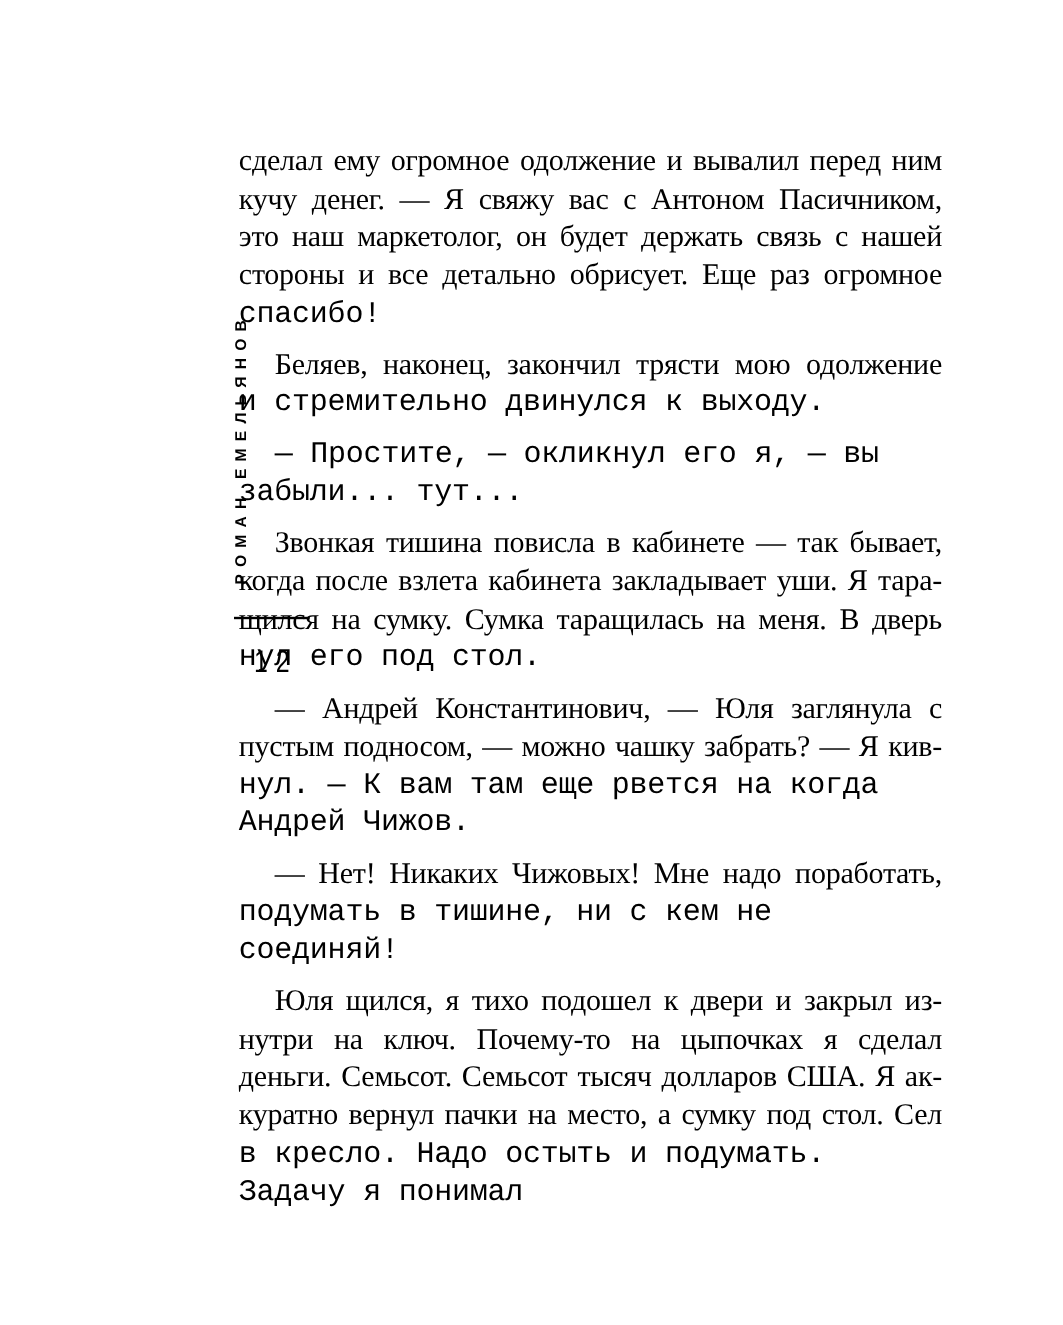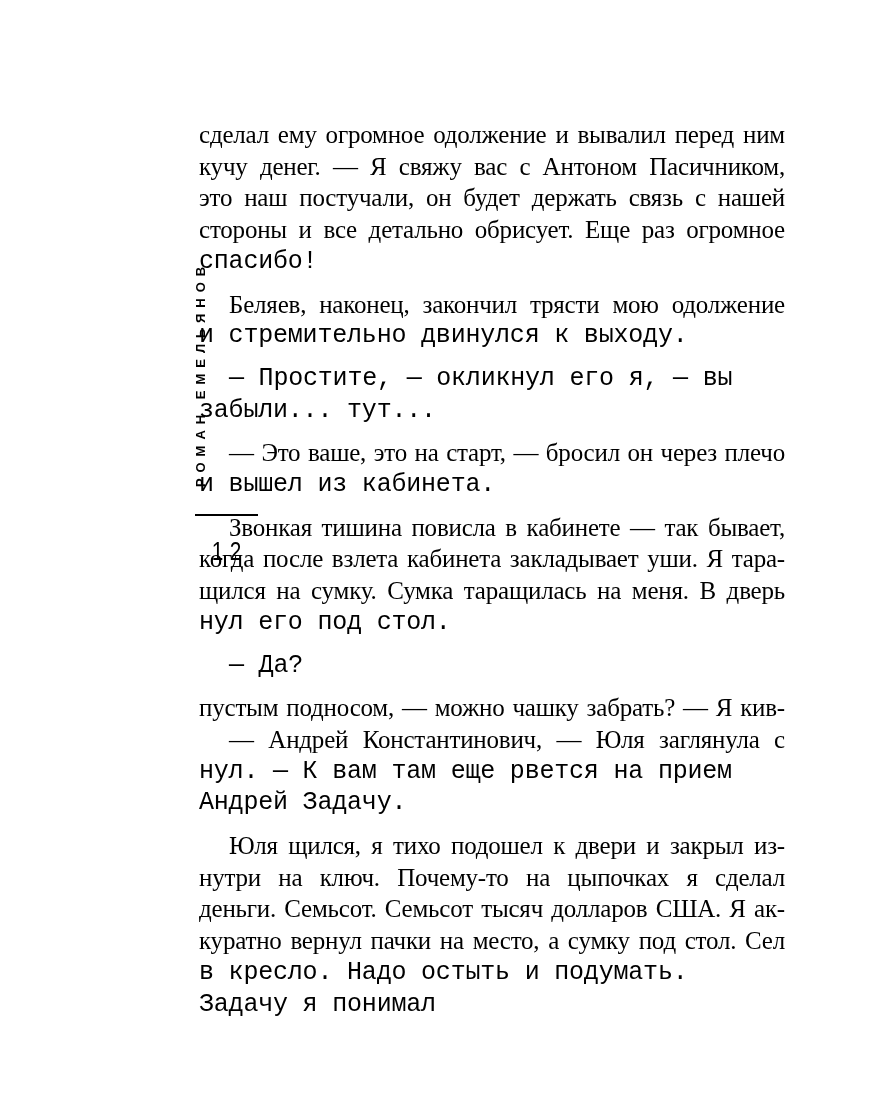--- a/index.html
+++ b/index.html
@@ -97,48 +97,45 @@
   <div class="sidebar">
     <div class="author-vertical">РОМАН ЕМЕЛЬЯНОВ</div>
     <div class="sidebar-divider"></div>
     <div class="page-number">12</div>
   </div>
 
   <div class="text-block">
       <div class="para">
         <div class="line">сделал ему огромное одолжение и вывалил перед ним</div>
         <div class="line">кучу денег. — Я свяжу вас с Антоном Пасичником,</div>
-        <div class="line">это наш постучали, он будет держать связь с нашей</div>
+        <div class="line">это наш маркетолог, он будет держать связь с нашей</div>
         <div class="line">стороны и все детально обрисует. Еще раз огромное</div>
         <div class="line last">спасибо!</div>
       </div>
       <div class="para">
         <div class="line indented">Беляев, наконец, закончил трясти мою одолжение</div>
         <div class="line last">и стремительно двинулся к выходу.</div>
       </div>
       <div class="para">
         <div class="line last indented">— Простите, — окликнул его я, — вы забыли... тут...</div>
       </div>
       <div class="para">
-        <div class="line indented">— Это ваше, это на старт, — бросил он через плечо</div>
-        <div class="line last">и вышел из кабинета.</div>
-      </div>
-      <div class="para">
         <div class="line indented">Звонкая тишина повисла в кабинете — так бывает,</div>
         <div class="line">когда после взлета кабинета закладывает уши. Я тара-</div>
         <div class="line">щился на сумку. Сумка таращилась на меня. В дверь</div>
         <div class="line last">нул его под стол.</div>
       </div>
       <div class="para">
-        <div class="line last indented">— Да?</div>
+        <div class="line indented">— Андрей Константинович, — Юля заглянула с</div>
+        <div class="line">пустым подносом, — можно чашку забрать? — Я кив-</div>
+        <div class="line last">нул. — К вам там еще рвется на когда Андрей Чижов.</div>
       </div>
       <div class="para">
-        <div class="line">пустым подносом, — можно чашку забрать? — Я кив-</div>
-        <div class="line indented">— Андрей Константинович, — Юля заглянула с</div>
-        <div class="line last">нул. — К вам там еще рвется на прием Андрей Задачу.</div>
+        <div class="line indented">— Нет! Никаких Чижовых! Мне надо поработать,</div>
+        <div class="line last">подумать в тишине, ни с кем не соединяй!</div>
       </div>
       <div class="para">
         <div class="line indented">Юля щился, я тихо подошел к двери и закрыл из-</div>
         <div class="line">нутри на ключ. Почему-то на цыпочках я сделал</div>
         <div class="line">деньги. Семьсот. Семьсот тысяч долларов США. Я ак-</div>
         <div class="line">куратно вернул пачки на место, а сумку под стол. Сел</div>
         <div class="line last">в кресло. Надо остыть и подумать. Задачу я понимал</div>
       </div>
     </div>
 

